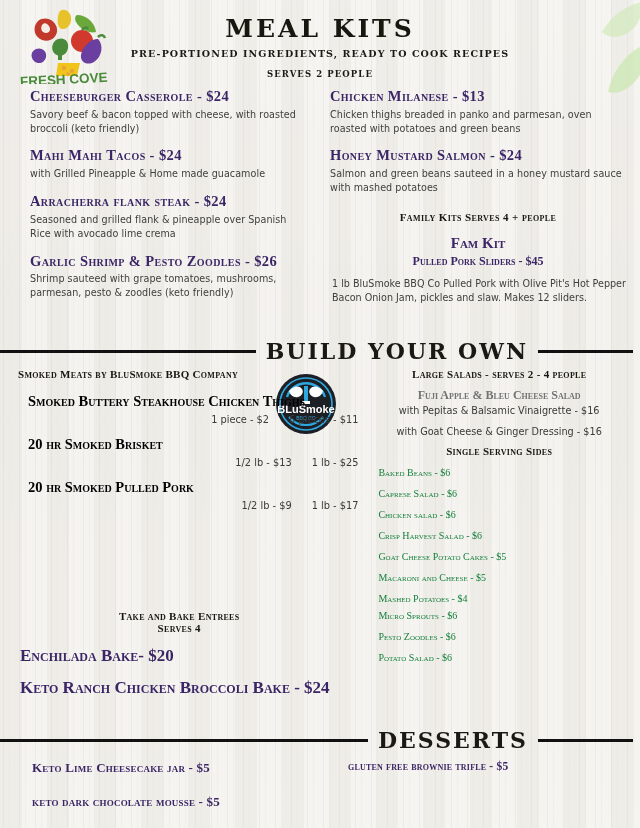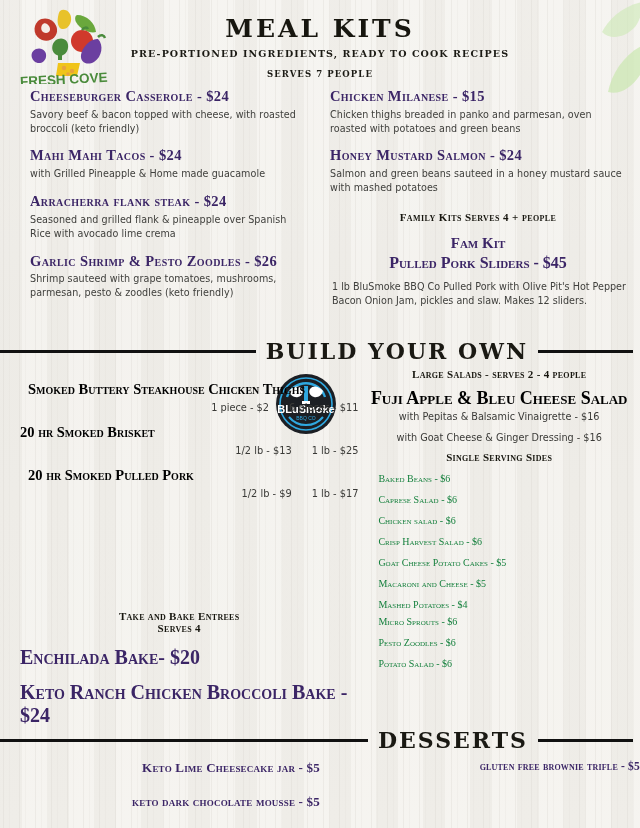--- a/index.html
+++ b/index.html
@@ -110,21 +110,21 @@
     font-weight: 700;
     font-size: 15px;
     color: #3b2566;
     margin-top: 12px;
   }
   .fam-item {
     text-align: center;
     font-family: "Liberation Serif", serif;
     font-variant: small-caps;
     font-weight: 700;
-    font-size: 16px;
+    font-size: 12px;
     color: #3b2566;
     margin-top: 2px;
   }
   .fam-desc {
     font-family: "DejaVu Sans", sans-serif;
     font-size: 9.6px;
     line-height: 1.45;
     color: #40403d;
     margin-top: 8px;
     padding-left: 2px;
@@ -183,22 +183,22 @@
   .meat-prices span { display: inline-block; }
   .meat-prices span + span { margin-left: 20px; }
 
   .logo-blu { position: absolute; left: 275px; top: 373px; width: 62px; height: 62px; }
 
   
   .salad-name {
     font-family: "Liberation Serif", serif;
     font-variant: small-caps;
     font-weight: 700;
-    font-size: 18px;
-    color: #000000;
+    font-size: 12px;
+    color: #737373;
     text-align: center;
   }
   .salad-desc {
     font-family: "DejaVu Sans", sans-serif;
     font-size: 9.7px;
     color: #3a3a37;
     text-align: center;
     margin-top: 2px;
   }
   .side-item {
@@ -210,38 +210,37 @@
     padding-left: 20px;
     margin-top: 10px;
   }
 
   
   .tnb { position: absolute; left: 0; top: 610px; width: 56%; }
   .tnb-item {
     font-family: "Liberation Serif", serif;
     font-variant: small-caps;
     font-weight: 700;
-    font-size: 20px;
+    font-size: 17px;
     color: #3b2566;
     padding-left: 20px;
     margin-top: 12px;
   }
 
   
   .desserts-body { position: absolute; top: 760px; left: 0; right: 0; display: flex; }
   .desserts-body .dcol { width: 50%; }
   .dessert-item {
     font-family: "Liberation Serif", serif;
     font-variant: small-caps;
     font-weight: 700;
     font-size: 13px;
     letter-spacing: .2px;
     color: #3b2566;
     margin-bottom: 18px;
-    text-align: right;
   }
   .dcol.l .dessert-item { padding-left: 32px; }
   .dcol.r .dessert-item { padding-left: 28px; font-size: 11.5px; }
 </style>
 </head>
 <body>
 
 <div class="page">
 
   <svg class="leaves" viewBox="0 0 90 115">
@@ -265,21 +264,21 @@
       <path d="M38 58 L60 58 L57 71 L36 71 Z" fill="#f0c419"></path>
       <circle cx="44" cy="63" r="2.2" fill="#e8a33d"></circle>
       <circle cx="52" cy="66" r="2.2" fill="#e8a33d"></circle>
       <circle cx="48" cy="69" r="1.8" fill="#e8a33d"></circle>
       <text x="44" y="79" font-family="'Liberation Sans',sans-serif" font-size="13.5" font-weight="700" fill="#4a8b3b" text-anchor="middle" transform="rotate(-3 44 79)">FRESH COVE</text>
     </g>
   </svg>
 
   <div class="meal-kits-title">MEAL KITS</div>
   <div class="meal-kits-sub">PRE-PORTIONED INGREDIENTS, READY TO COOK RECIPES</div>
-  <div class="serves-2">SERVES 7 PEOPLE</div>
+  <div class="serves-2">SERVES 2 PEOPLE</div>
 
   <div class="kits">
 
     <div class="col left">
       <div class="item">
         <div class="item-name">Cheeseburger Casserole - $24</div>
         <div class="item-desc">Savory beef  &amp; bacon topped with cheese, with roasted broccoli (keto friendly)</div>
       </div>
       <div class="item">
         <div class="item-name">Mahi Mahi Tacos - $24</div>
@@ -290,21 +289,21 @@
         <div class="item-desc">Seasoned and grilled flank &amp; pineapple over Spanish Rice with avocado lime crema</div>
       </div>
       <div class="item">
         <div class="item-name">Garlic Shrimp &amp; Pesto Zoodles - $26</div>
         <div class="item-desc">Shrimp sauteed with grape tomatoes, mushrooms, parmesan, pesto &amp; zoodles  (keto friendly)</div>
       </div>
     </div>
 
     <div class="col right">
       <div class="item">
-        <div class="item-name">Chicken Milanese - $15</div>
+        <div class="item-name">Chicken Milanese - $13</div>
         <div class="item-desc">Chicken thighs breaded in panko and parmesan, oven roasted with potatoes and green beans</div>
       </div>
       <div class="item">
         <div class="item-name">Honey Mustard Salmon - $24</div>
         <div class="item-desc">Salmon and green beans sauteed in a honey mustard sauce with mashed potatoes</div>
       </div>
 
       <div>
         <div class="family-head">Family Kits  Serves 4 + people</div>
         <div class="fam-kit">Fam Kit</div>
@@ -329,29 +328,30 @@
     <rect x="29" y="13" width="4" height="16" fill="#2fa8e0"></rect>
     <rect x="27" y="28" width="8" height="3" fill="#fff"></rect>
     <text x="31" y="40" font-family="'Liberation Sans',sans-serif" font-size="11" font-weight="700" fill="#ffffff" text-anchor="middle">BLuSmoke</text>
     <text x="31" y="47" font-family="'Liberation Sans',sans-serif" font-size="5" fill="#2fa8e0" text-anchor="middle">BBQ CO</text>
     <path d="M14 44 a22 22 0 0 0 34 0" fill="none" stroke="#2fa8e0" stroke-width="2"></path>
   </svg>
 
   <div class="byo">
 
     <div class="left">
+      <div class="small-head" style="text-align:left; padding-left:18px;">Smoked  Meats by BluSmoke BBQ Company</div>
 
       <div style="padding-left:28px; margin-top:12px;">
         <div class="meat-name">Smoked Buttery Steakhouse Chicken Thighs</div>
         <div class="meat-prices">
           <span>1 piece - $2</span><span>6 pieces - $11</span>
         </div>
       </div>
 
-      <div style="padding-left:20px;">
+      <div style="padding-left:28px;">
         <div class="meat-name">20 hr Smoked Brisket</div>
         <div class="meat-prices">
           <span>1/2 lb - $13</span><span>1 lb - $25</span>
         </div>
       </div>
 
       <div style="padding-left:28px;">
         <div class="meat-name">20 hr Smoked Pulled Pork</div>
         <div class="meat-prices">
           <span>1/2 lb - $9</span><span>1 lb - $17</span>

